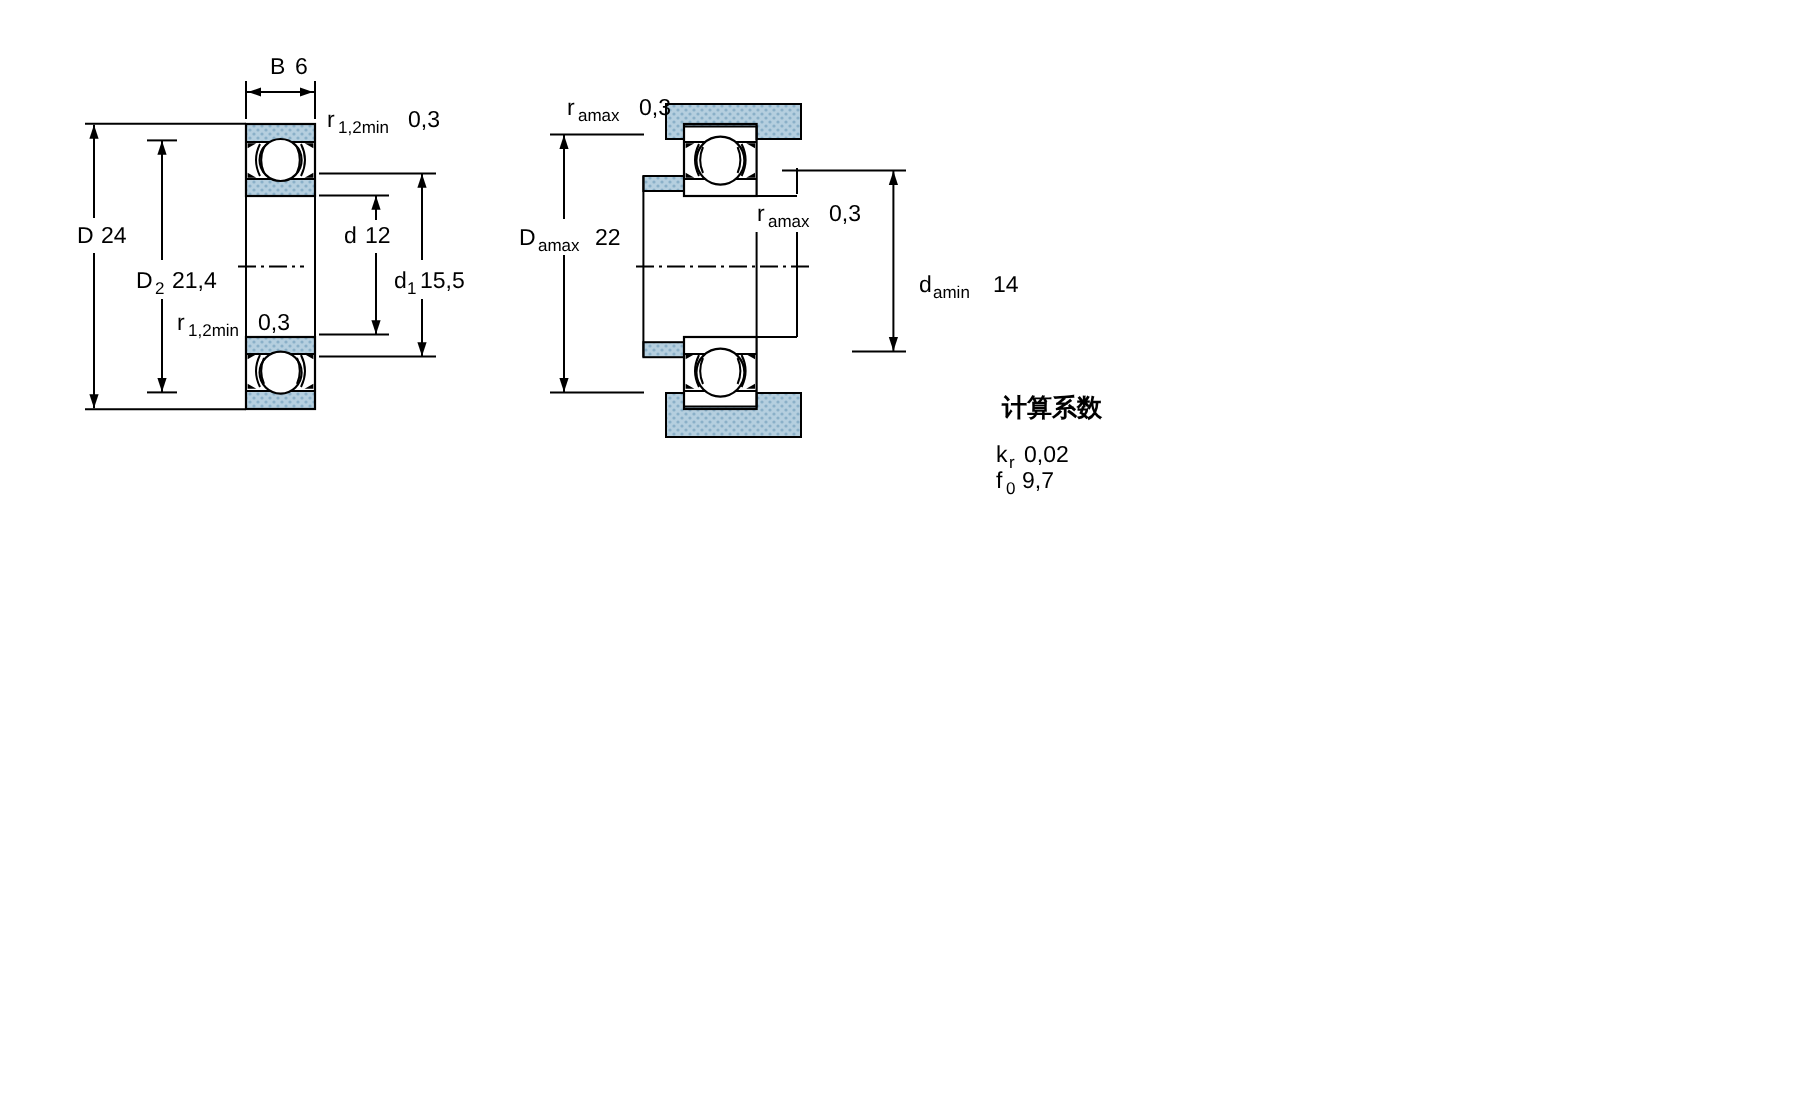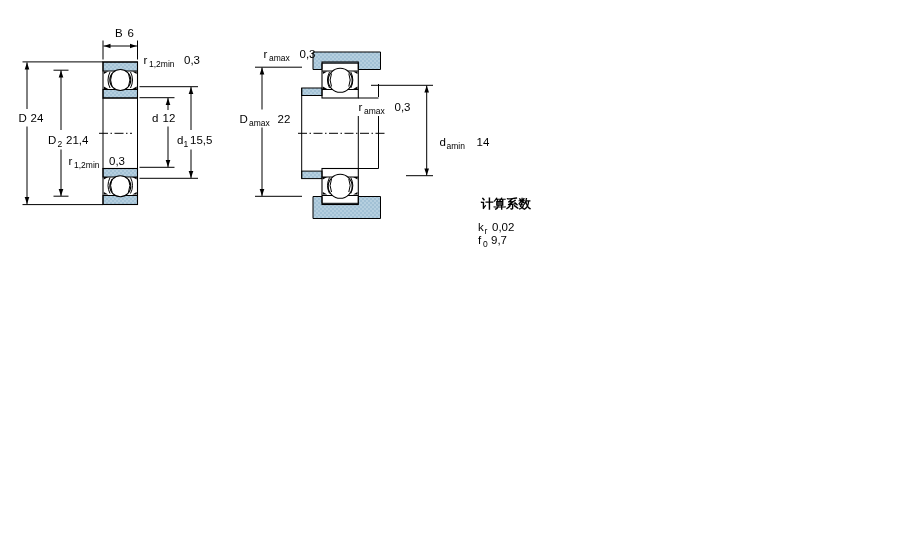--- a/index.html
+++ b/index.html
@@ -1,16 +1,16 @@
 <!DOCTYPE html>
 <html><head>
 <meta charset="utf-8">
 <style>
   html,body{margin:0;padding:0;background:#ffffff;}
-  .canvas{position:relative;width:772px;height:560px;background:#ffffff;overflow:hidden;}
+  .canvas{position:relative;width:772px;height:560px;background:#ffffff;overflow:hidden;padding-left:20px;}
   svg{display:block;}
   text{font-family:"Liberation Sans","DejaVu Sans",sans-serif;fill:#000000;}
   .t-main{font-size:11.5px;}
   .t-sub{font-size:8.5px;}
   .t-title{font-size:12.5px;font-weight:bold;}
   line,path.ln{stroke:#000000;stroke-width:1;fill:none;}
   .arrow{fill:#000000;stroke:none;}
   .axis{stroke:#000000;stroke-width:1;stroke-dasharray:9 2.5 1.5 2.5;}
   .outline{fill:none;stroke:#000000;stroke-width:1.1;}
   .ball{fill:#ffffff;stroke:#000000;stroke-width:1.1;}

